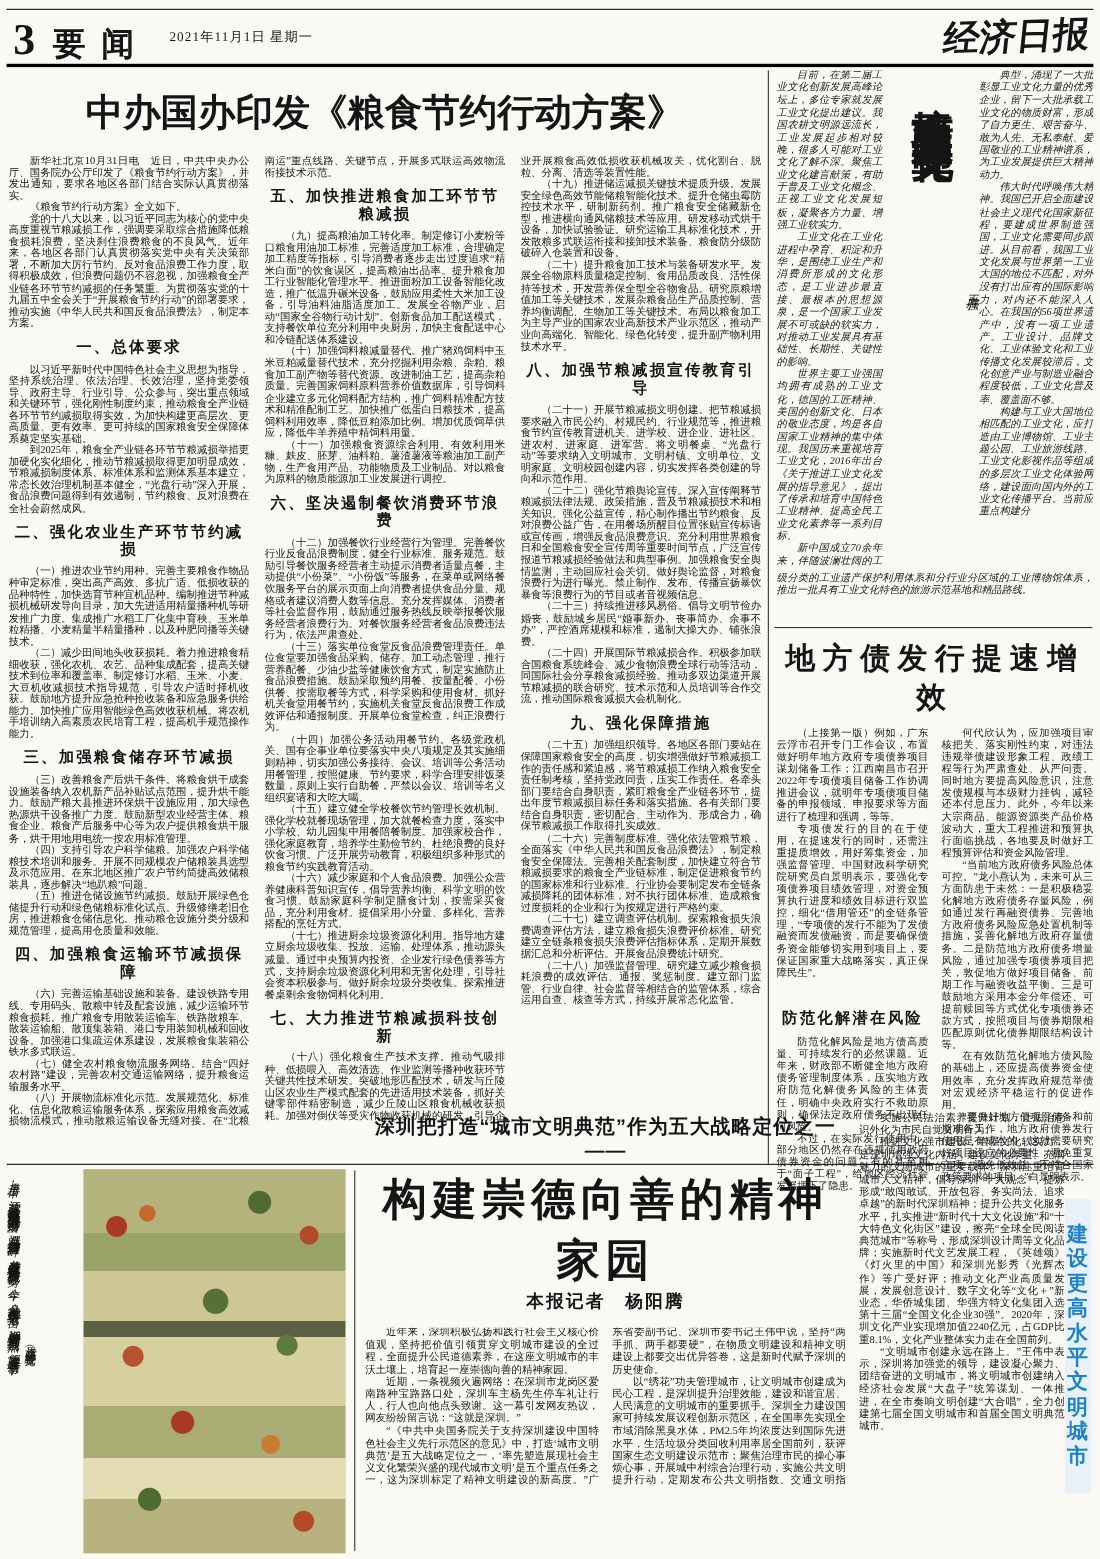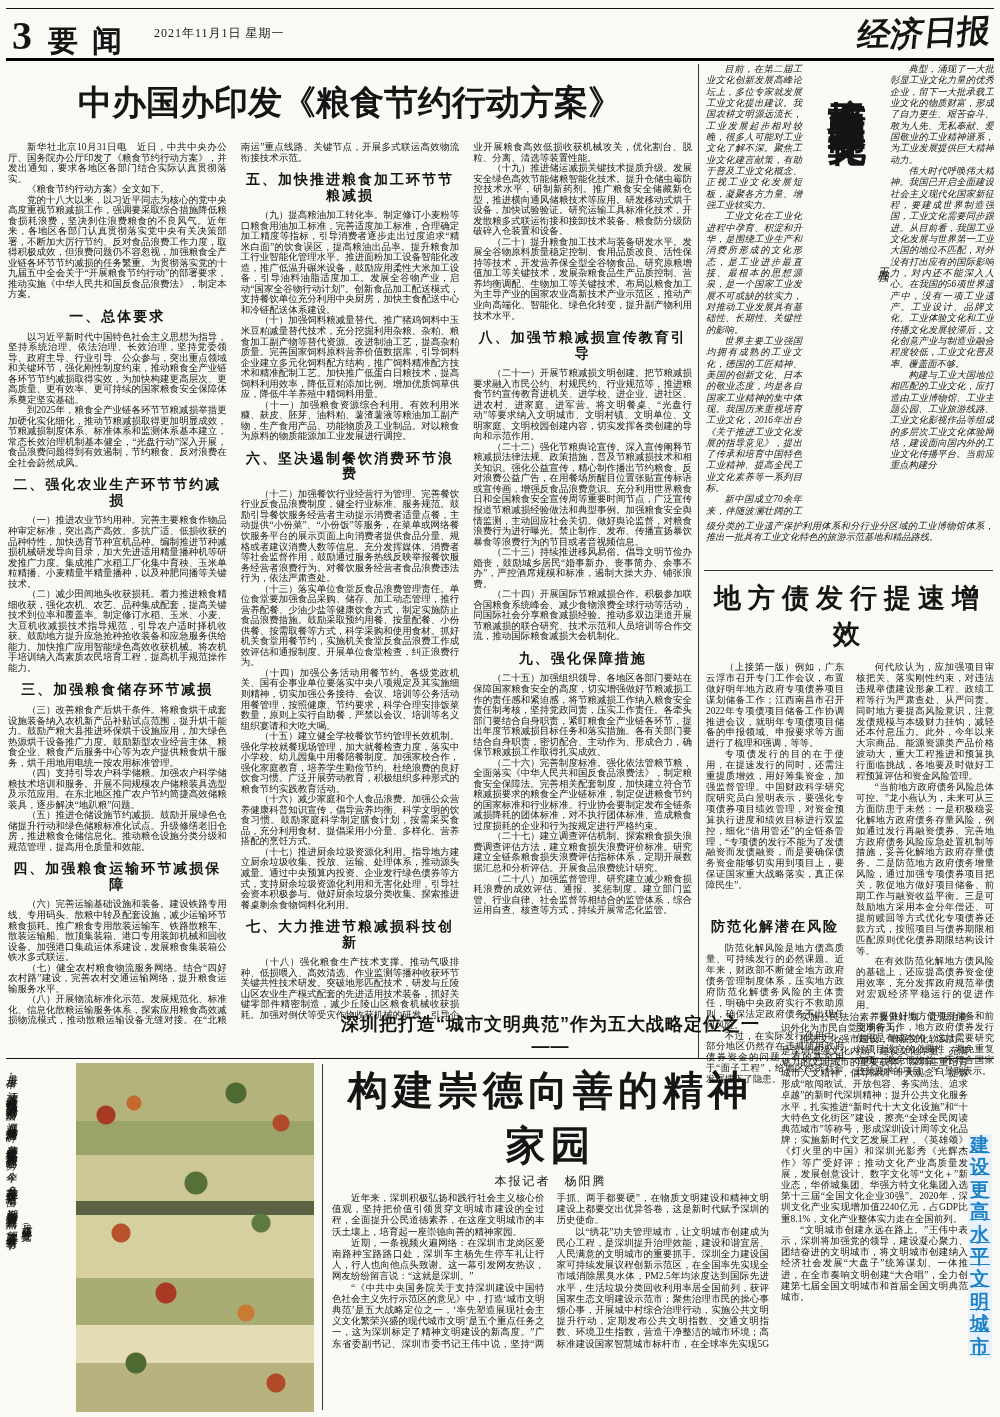--- a/index.html
+++ b/index.html
@@ -61,27 +61,27 @@
              #5c6143 138px 152px,#d6cf9f 152px 215px,#a9ad74 215px 262px,
              #e4dcb4 262px 300px,#b7b27e 300px 349px);}
   .vdiv2{left:322px;top:1064px;height:346px;}
   
   .sz{position:absolute;left:332px;top:1008px;width:660px;height:350px;display:grid;
       grid-template-columns:1fr 211px;grid-template-rows:auto 1fr;column-gap:12px;}
   .sz-hdr{grid-column:1;text-align:center;}
   .sz-kicker{font-family:"Liberation Sans","DejaVu Sans",sans-serif;font-weight:900;font-size:18px;
              margin:4px 0 6px;letter-spacing:1px;}
   .sz-hl{font-size:40px;font-weight:900;letter-spacing:5px;margin:0 0 0;}
-  .sz-byline{font-size:12px;font-weight:400;margin-bottom:3px;letter-spacing:2px;}
+  .sz-byline{font-size:16px;font-weight:700;margin-bottom:13px;letter-spacing:2px;}
   .sz-body{grid-column:1;column-count:2;column-gap:12px;column-fill:auto;overflow:hidden;
            font-size:9.5px;line-height:1.18;text-align:justify;}
   .sz-col3{grid-column:2;grid-row:1 / span 2;display:flex;flex-direction:row;overflow:hidden;
            font-size:9.5px;line-height:1.18;text-align:justify;padding-top:4px;}
   .sz-blue{margin-top:auto;font-family:"Liberation Sans","DejaVu Sans",sans-serif;font-weight:900;
-           font-size:19px;text-align:center;letter-spacing:1px;padding:0 2px;text-decoration:underline;}
+           font-size:19px;text-align:center;letter-spacing:1px;padding:22px 2px;}
 </style>
 </head>
 <body>
 
 <div class="rule" style="left:6px;right:6px;top:8px;"></div>
 
 <div class="hdr">
   <div class="pagenum">3</div>
   <div class="secname">要闻</div>
   <div class="hdate">2021年11月1日  星期一</div>

